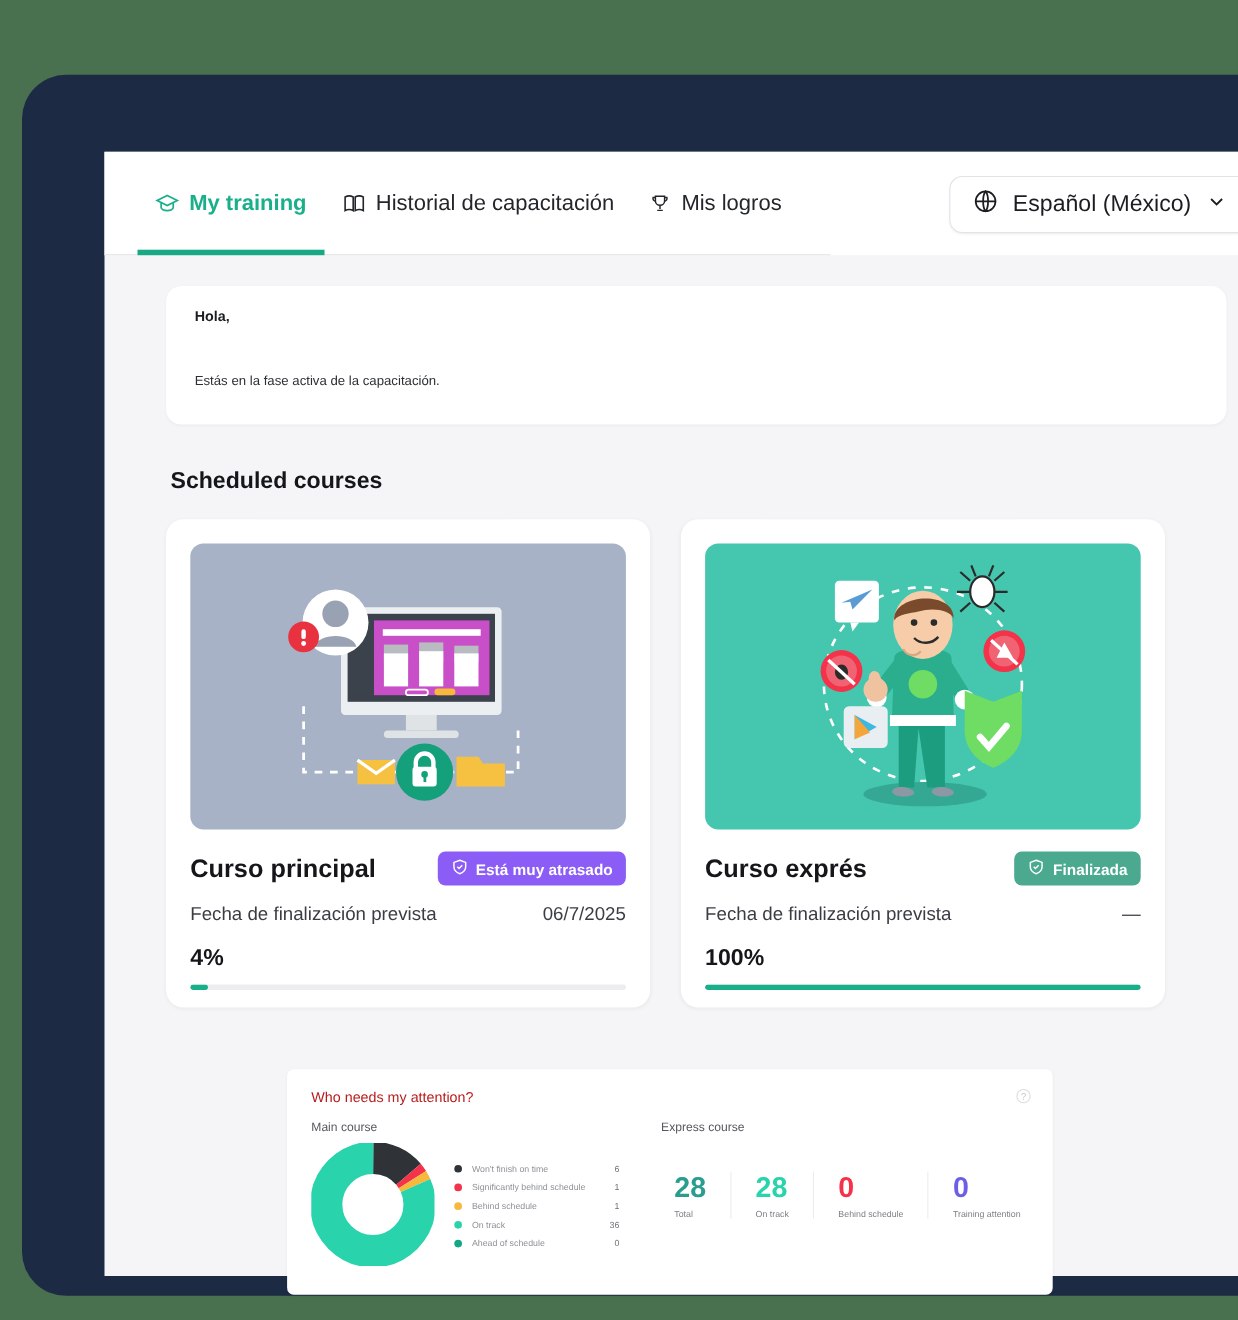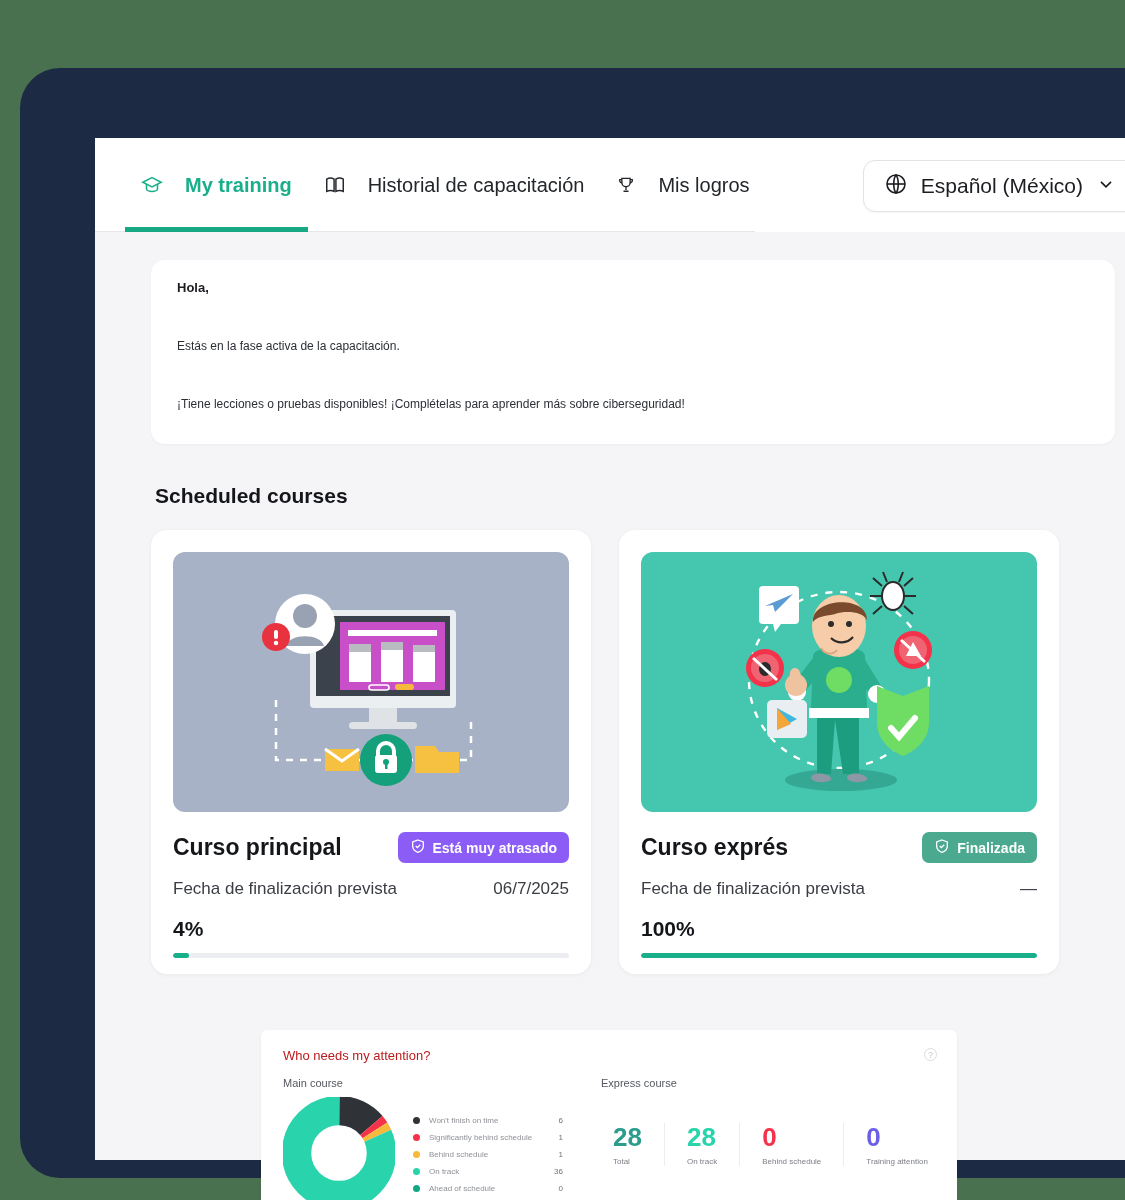--- a/index.html
+++ b/index.html
@@ -29,21 +29,21 @@
   
   #tab-bar {
     position: relative;
     height: 94px;
     background: #ffffff;
     display: flex;
     align-items: center;
     padding-left: 30px;
   }
   .tab {
-    display: flex; align-items: center; gap: 22px;
+    display: flex; align-items: center; gap: 9px;
     height: 94px;
     padding: 0 16px;
     font-size: 20px;
     color: #23262b;
     cursor: pointer;
     position: relative;
     white-space: nowrap;
   }
   .tab.active { color: #1aaf8b; font-weight: 700; }
   .tab.active::after {
@@ -252,21 +252,20 @@
       </span>
     </div>
   </div>
 
   <div id="content">
 
     <div id="greeting-banner">
       <div id="greeting-left">
         <div id="greeting-hello">Hola,</div>
         <div class="greeting-line">Estás en la fase activa de la capacitación.</div>
-        <div class="greeting-line">¡Tiene lecciones o pruebas disponibles! ¡Complételas para aprender más sobre ciberseguridad!</div>
       </div>
     </div>
 
     <div id="scheduled-heading">Scheduled courses</div>
 
     <div id="course-cards">
 
       <div class="course-card">
         <div class="course-art art-main">
           <svg width="100%" height="100%" viewBox="0 0 396 260">

